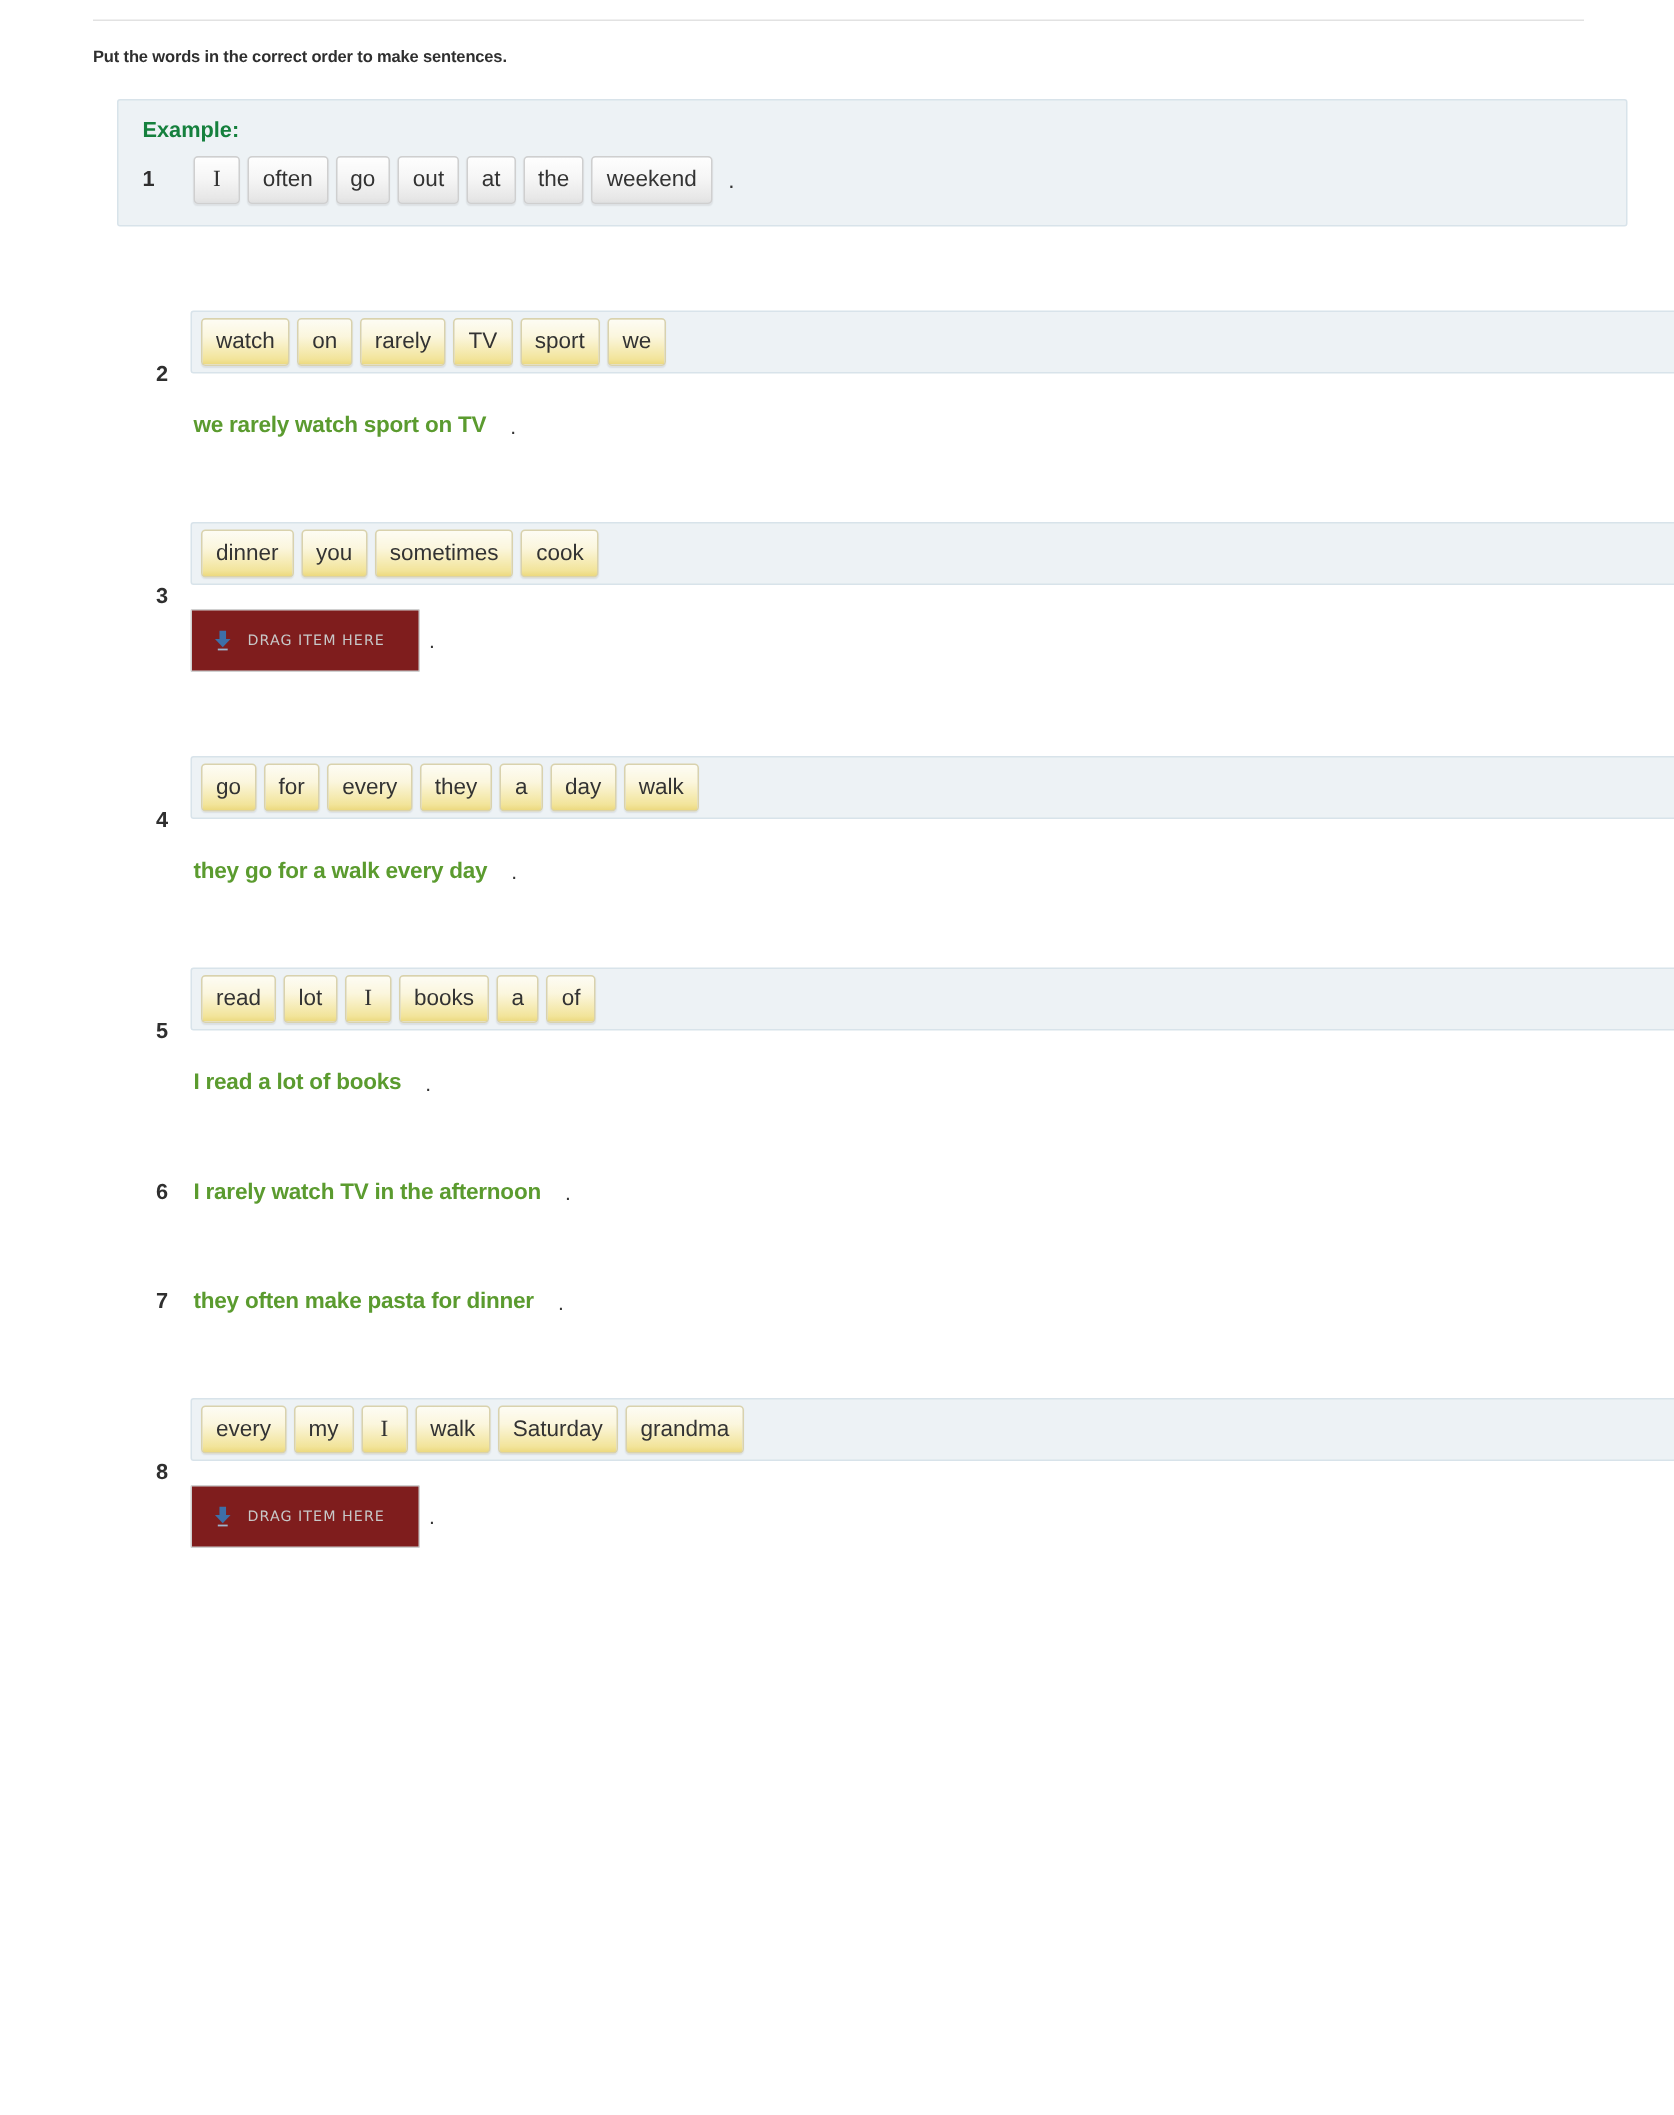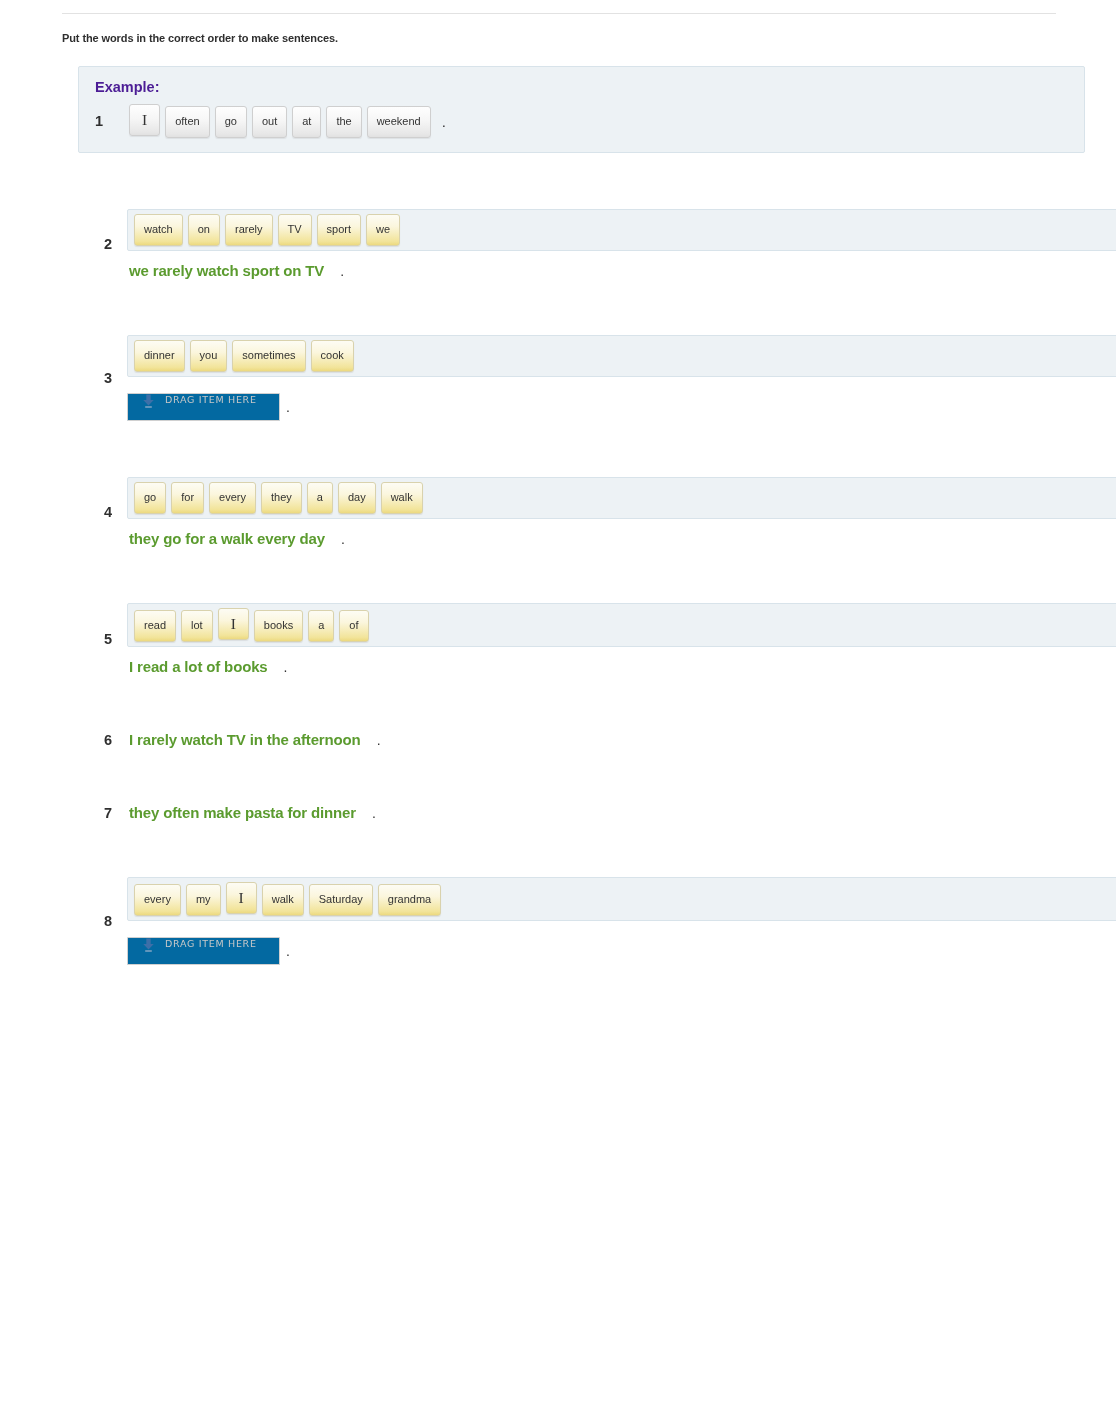--- a/index.html
+++ b/index.html
@@ -42,21 +42,21 @@
     box-sizing: border-box;
     background: #edf2f5;
     border: 1px solid #d8e3ea;
     border-radius: 2px;
     padding: 12px 0 14px 0;
   }
   .example-label {
     margin-left: 16px;
     font-size: 14.5px;
     font-weight: bold;
-    color: #4c1d95;
+    color: #15803d;
   }
   .example-row {
     display: flex;
     align-items: center;
     margin-top: 9px;
     padding-left: 16px;
   }
 
   
   .item {
@@ -96,21 +96,21 @@
     color: #2f2f2f;
     margin-right: 12px;
   }
 
   
   .tile {
     display: inline-block;
     box-sizing: border-box;
     margin-right: 5px;
     padding: 5px 9px 6px 9px;
-    font-size: 11px;
+    font-size: 15px;
     line-height: 19px;
     color: #333333;
     border-radius: 3px;
     white-space: nowrap;
     cursor: move;
   }
   .tile-word {
     background: linear-gradient(to bottom, #fdfcf4 0%, #fbf6dd 38%, #f2e49a 88%, #ecd97f 100%);
     border: 1px solid #d9d2ad;
     box-shadow: 0 1px 1px rgba(0,0,0,0.08);
@@ -130,21 +130,21 @@
   .trailing-dot {
     font-size: 15px;
     color: #333333;
     margin-left: 6px;
   }
 
   
   .answer-row {
     display: flex;
     align-items: center;
-    margin: 11px 0 0 129px;
+    margin: 26px 0 0 129px;
   }
   .answer-text {
     font-size: 15px;
     font-weight: bold;
     color: #5b9b2f;
     letter-spacing: -0.15px;
   }
   .answer-dot {
     margin-left: 16px;
     font-size: 14px;
@@ -153,26 +153,26 @@
 
   
   .drop-row {
     display: flex;
     align-items: center;
     margin: 16px 0 0 127px;
   }
   .dropzone {
     box-sizing: border-box;
     width: 153px;
-    height: 28px;
-    background: #0369a1;
+    height: 42px;
+    background: #7f1d1d;
     border: 1px solid #d0d0d0;
     border-radius: 1px;
     display: flex;
-    align-items: flex-start;
+    align-items: center;
     padding-left: 14px;
     cursor: copy;
   }
   .drop-icon {
     flex: 0 0 auto;
     width: 13px;
     height: 14px;
     margin-right: 10px;
     display: block;
   }

